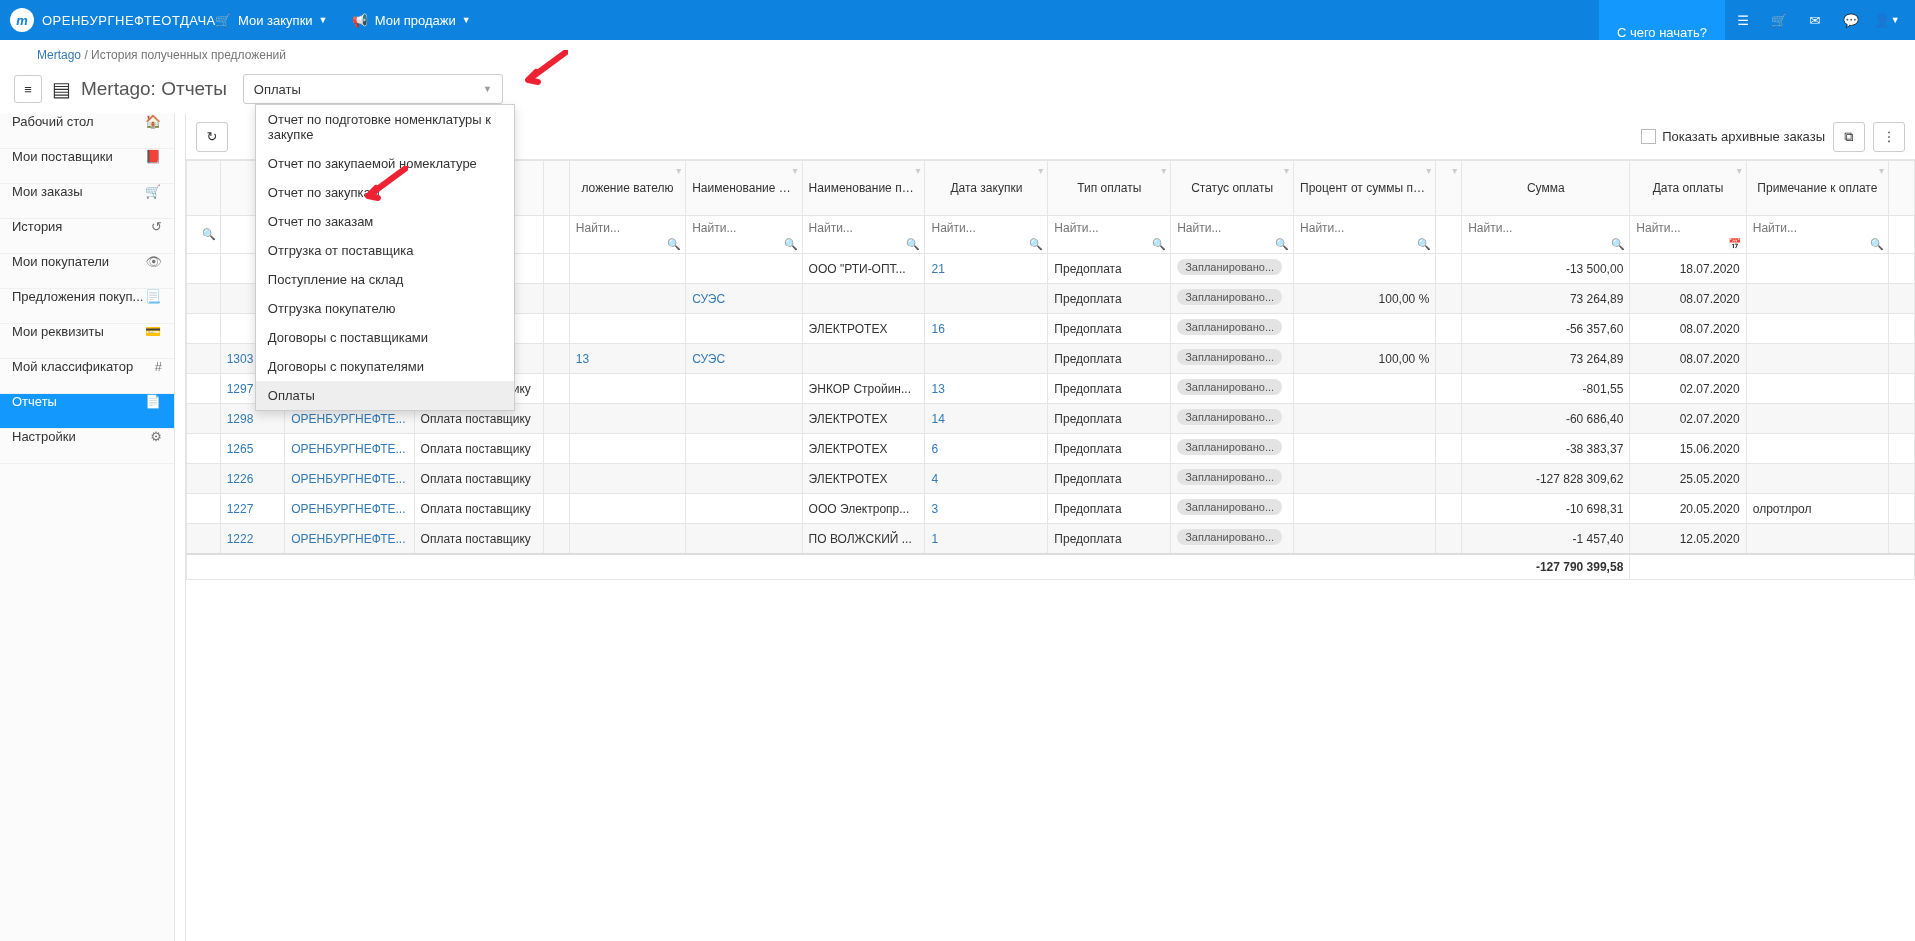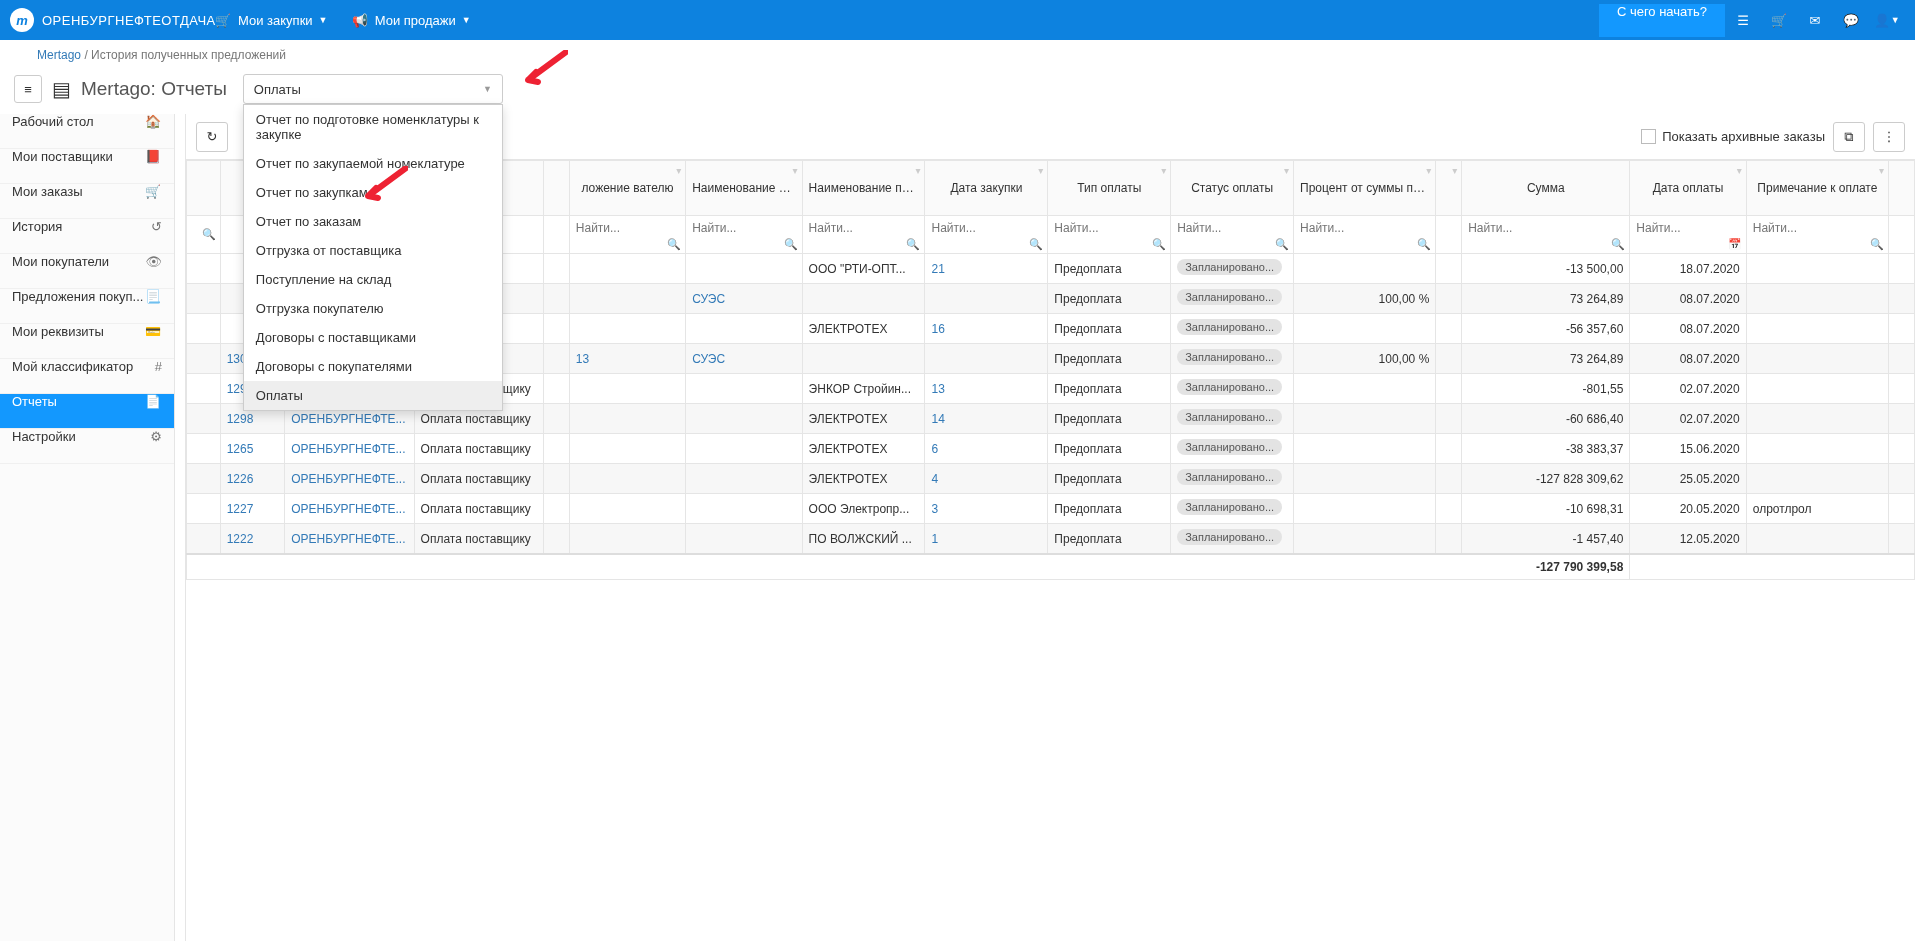--- a/index.html
+++ b/index.html
@@ -5,37 +5,37 @@
 * { box-sizing: border-box; margin: 0; padding: 0; }
 body { font-family: Arial, sans-serif; font-size: 13px; color: #333; background: #fff; overflow: hidden; }
 a { color: #337ab7; text-decoration: none; }
 
 
 .topbar { background: #0d82df; color: #fff; height: 40px; display: flex; align-items: center; padding: 0 10px; }
 .logo { width: 24px; height: 24px; background: #fff; border-radius: 50%; display: flex; align-items: center; justify-content: center; color: #0d82df; font-style: italic; font-weight: bold; margin-right: 8px; }
 .brand { font-size: 13px; letter-spacing: 0.5px; }
 .nav-link { color: #fff; margin-right: 25px; display: flex; align-items: center; gap: 6px; cursor: pointer; }
 .spacer { flex: 1; }
-.btn-start { background: #1398fe; padding: 0 18px; height: 33px; display: flex; align-items: flex-start; cursor: pointer; }
+.btn-start { background: #1398fe; padding: 0 18px; height: 40px; display: flex; align-items: flex-end; cursor: pointer; }
 .icon-btn { width: 36px; height: 40px; display: flex; align-items: center; justify-content: center; cursor: pointer; color: #fff; }
 .caret { font-size: 9px; }
 
 
 .breadcrumb { padding: 8px 14px; font-size: 12px; color: #777; }
 .breadcrumb a { color: #337ab7; margin-left: 23px; }
 
 
 .page-head { display: flex; align-items: center; padding: 4px 14px 10px; gap: 10px; }
 .hamburger { width: 28px; height: 28px; border: 1px solid #ccc; border-radius: 3px; display: flex; align-items: center; justify-content: center; cursor: pointer; }
 .doc-icon { font-size: 20px; }
 .page-title { font-size: 19px; font-weight: 300; color: #555; }
 .dropdown-wrap { position: relative; margin-left: 6px; }
 .dropdown-btn { width: 260px; height: 30px; border: 1px solid #ccc; background: #fff; padding: 0 10px; display: flex; align-items: center; justify-content: space-between; cursor: pointer; border-radius: 3px; }
 .dropdown-btn .dd-caret { color: #999; font-size: 9px; }
-.dropdown-menu { position: absolute; top: 30px; left: 0; width: 260px; border: 1px solid #ccc; background: #fff; box-shadow: 0 4px 10px rgba(0,0,0,.15); z-index: 100; }
+.dropdown-menu { position: absolute; top: 30px; left: 12px; width: 260px; border: 1px solid #ccc; background: #fff; box-shadow: 0 4px 10px rgba(0,0,0,.15); z-index: 100; }
 .dropdown-menu .dd-item { padding: 7px 12px; cursor: pointer; font-size: 13px; }
 .dropdown-menu .dd-item.sel { background: #eee; }
 
 
 .arrow { position: absolute; width: 50px; height: 40px; z-index: 200; pointer-events: none; }
 .arrow svg { width: 100%; height: 100%; }
 
 
 .layout { display: flex; height: calc(100vh - 95px); }
 .sidebar { width: 175px; background: #fbfbfb; border-right: 1px solid #e5e5e5; }

